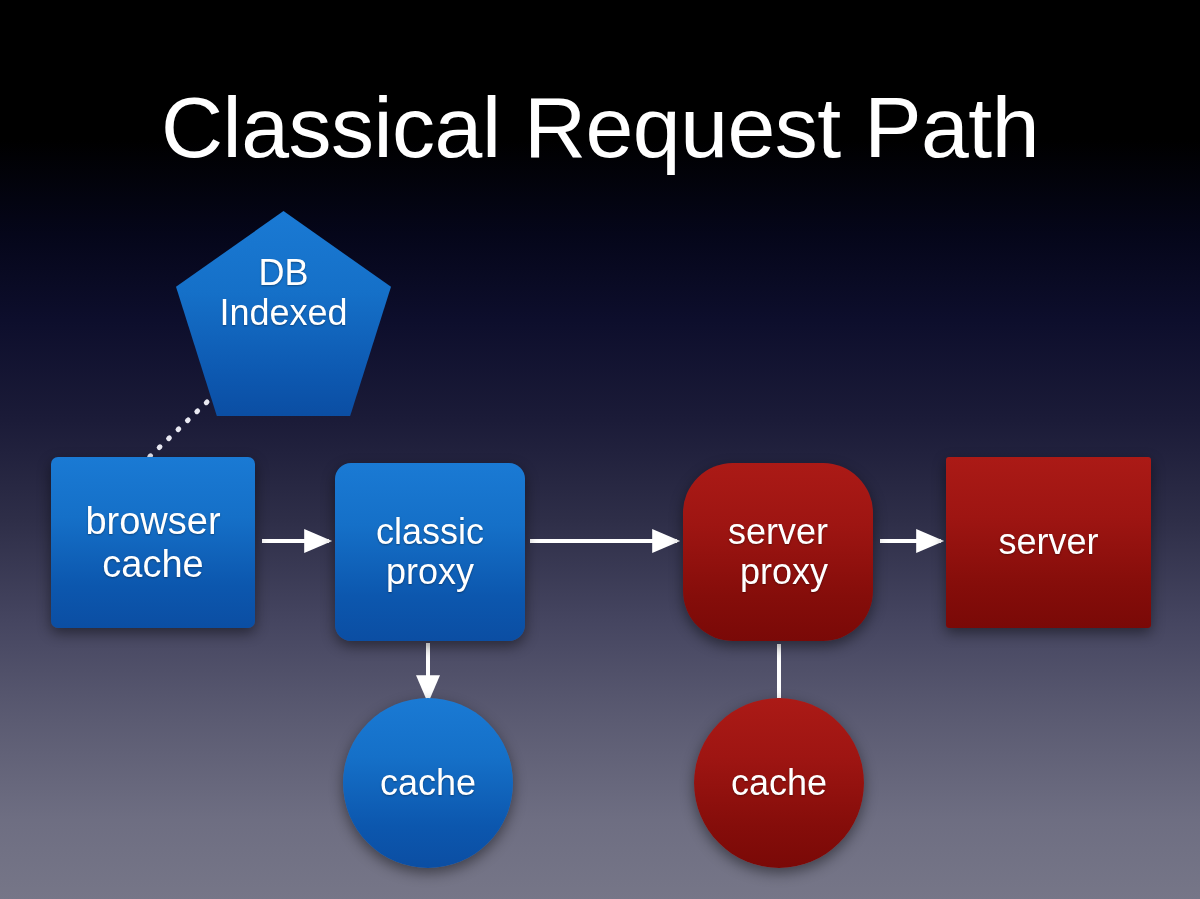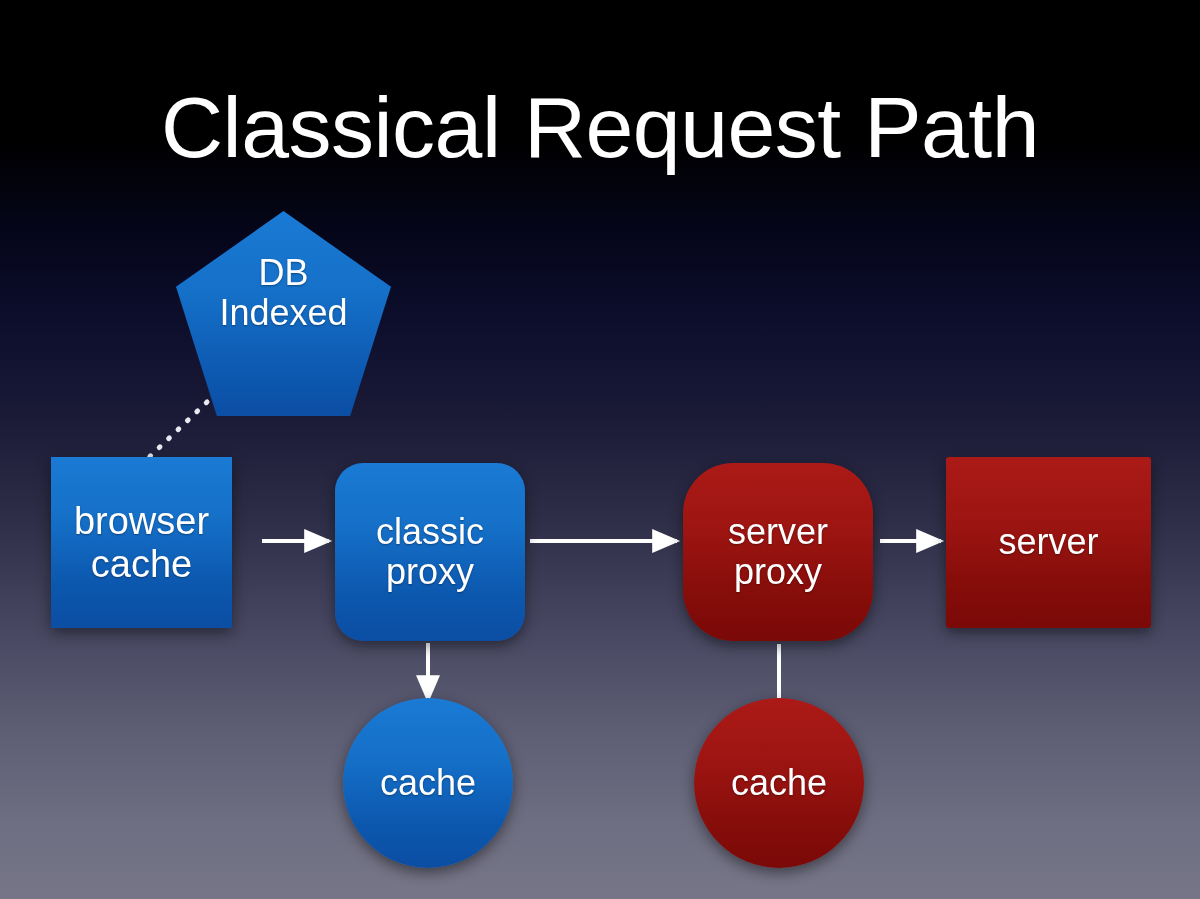--- a/index.html
+++ b/index.html
@@ -57,34 +57,35 @@
     text-shadow: 0 1px 2px rgba(0,0,0,0.35);
   }
 
   .blue-fill {
     background: linear-gradient(to bottom, #1a7ad4 0%, #1570c8 35%, #0c57ae 75%, #0b4ea3 100%);
     box-shadow: 0 5px 14px rgba(0,0,0,0.45);
   }
   .red-fill {
     background: linear-gradient(to bottom, #ab1a16 0%, #9e1512 35%, #850d0a 75%, #7a0907 100%);
     box-shadow: 0 5px 14px rgba(0,0,0,0.45);
+    text-align: right;
   }
 
   
   #node-browser-engine {
     left: 51px;  top: 437px;
-    width: 181px; height: 171px;
-    border-radius: 0;
+    width: 204px; height: 171px;
+    border-radius: 7px;
     font-size: 38px;
   }
   
   #node-classic-proxy {
     left: 335px; top: 443px;
     width: 190px; height: 178px;
-    border-radius: 28px;
+    border-radius: 16px;
     font-size: 36px;
   }
   
   #node-server-proxy {
     left: 683px; top: 443px;
     width: 190px; height: 178px;
     border-radius: 50px;
     font-size: 36px;
   }
   

